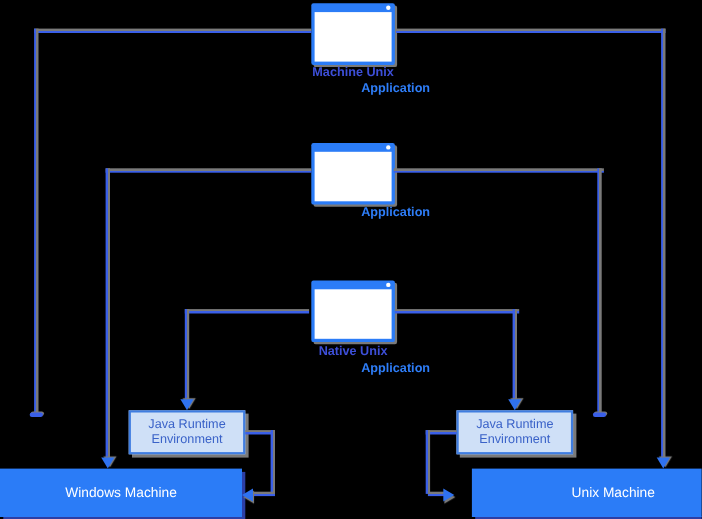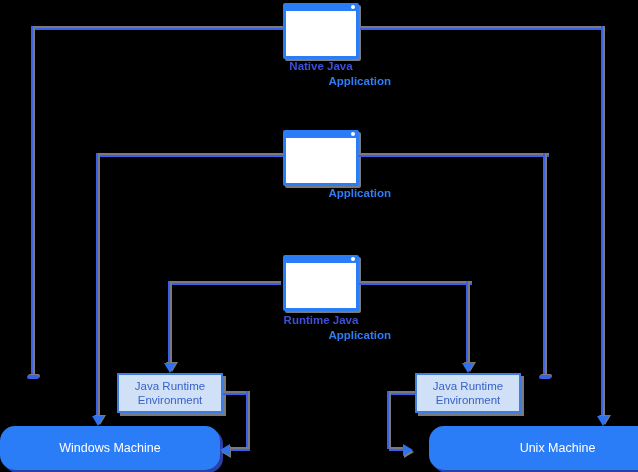--- a/index.html
+++ b/index.html
@@ -57,21 +57,21 @@
     background:var(--jre_fill);border:2px solid var(--jre_border);
     box-shadow:3px 3px 0 var(--shadow_gray);
     display:flex;flex-direction:column;align-items:center;justify-content:center;
     font-size:11.5px;line-height:14px;color:var(--jre_text);text-align:center;
   }
   
   .machine{
     position:absolute;z-index:1;top:426px;height:44px;background:var(--blue_chrome);
     box-shadow:3px 3px 0 var(--machine_shadow);
     display:flex;align-items:center;justify-content:center;
-    color:var(--machine_text);font-size:12.5px;border-radius:15px;
+    color:var(--machine_text);font-size:12.5px;
   }
 </style>
 </head>
 <body>
 
 <div class="canvas">
 
   <div class="machine" style="left:0;width:220px;">
     <span>Windows Machine</span>
   </div>
@@ -86,38 +86,38 @@
   <div class="jre" style="left:415px;">
     <span>Java Runtime</span>
     <span>Environment</span>
   </div>
 
   <div class="appwin" style="top:3px;">
     <span class="dot"></span>
     <span class="body"></span>
   </div>
   <div class="winlabel" style="top:59px;">
-    <div class="l1">Native Java</div>
+    <div class="l1">Machine Unix</div>
     <div class="l2">Application</div>
   </div>
 
   <div class="appwin" style="top:130px;">
     <span class="dot"></span>
     <span class="body"></span>
   </div>
   <div class="winlabel" style="top:186px;">
     <div class="l2">Application</div>
   </div>
 
   <div class="appwin" style="top:255px;">
     <span class="dot"></span>
     <span class="body"></span>
   </div>
   <div class="winlabel" style="top:313px;">
-    <div class="l1">Runtime Java</div>
+    <div class="l1">Native Unix</div>
     <div class="l2">Application</div>
   </div>
 
   <div class="seg h" style="left:31px;top:26px;width:252px;"></div>
   <div class="seg v" style="left:31px;top:26px;height:349px;"></div>
   <div class="cap" style="left:27px;top:375px;"></div>
 
   <div class="seg h" style="left:360px;top:26px;width:245px;"></div>
   <div class="seg v" style="left:601px;top:26px;height:390px;"></div>
   <div class="arrow down" style="left:597px;top:416px;"></div>

